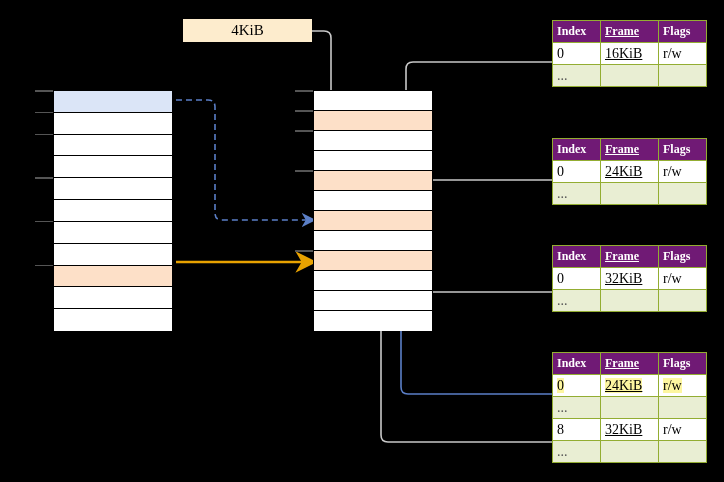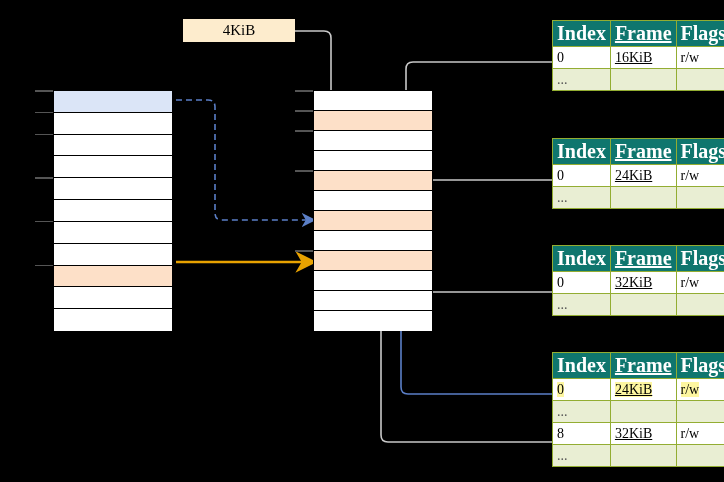--- a/index.html
+++ b/index.html
@@ -20,21 +20,21 @@
   .labelbox{position:absolute;background:#fdeccd;color:#000;
             display:flex;align-items:center;justify-content:center;
             font-size:15px;box-sizing:border-box;}
 
   
   .ptable{position:absolute;border-collapse:collapse;
           border:1px solid #93ad32;background:#fff;font-size:14px;}
   .ptable td,.ptable th{border:1px solid #93ad32;padding:1px 4px;
           text-align:left;height:22px;box-sizing:border-box;
           font-family:"Liberation Serif", serif;font-weight:normal;color:#000;}
-  .ptable th{background:#0f766e;color:#fff;font-weight:bold;font-size:20px;}
+  .ptable th{background:#701a75;color:#fff;font-weight:bold;font-size:12px;}
   .ptable tr.alt td{background:#e9eed3;color:#555;}
   .ptable td.hl span{background:#fdf6a0;}
   .c-index{width:48px;}
   .c-frame{width:58px;text-decoration:underline;}
   .c-flags{width:48px;}
 
   
   #wires{position:absolute;left:0;top:0;width:724px;height:482px;pointer-events:none;}
 </style>
 </head>
@@ -81,21 +81,21 @@
 
     <g>
       <path d="M176,100 L208,100 Q215,100 215,107 L215,213 Q215,220 222,220 L308,220" fill="none" stroke="#5b7fc7" stroke-width="1.6" stroke-dasharray="6,4" marker-end="url(#mk-blue)"></path>
     </g>
 
     <g>
       <path d="M176,262 L305,262" fill="none" stroke="#e8a200" stroke-width="2.4" marker-end="url(#mk-orange)"></path>
     </g>
   </svg>
 
-  <div class="labelbox" style="left:183px;top:19px;width:112px;height:23px;">
+  <div class="labelbox" style="left:183px;top:19px;width:129px;height:23px;">
     <span>4KiB</span>
   </div>
 
   <div class="memtable" id="left-table" style="left:53px;top:90px;width:120px;height:240px;">
       <div class="memrow blue" style="height: 21.8182px;"></div>
       <div class="memrow" style="height: 21.8182px;"></div>
       <div class="memrow" style="height: 21.8182px;"></div>
       <div class="memrow" style="height: 21.8182px;"></div>
       <div class="memrow" style="height: 21.8182px;"></div>
       <div class="memrow" style="height: 21.8182px;"></div>

